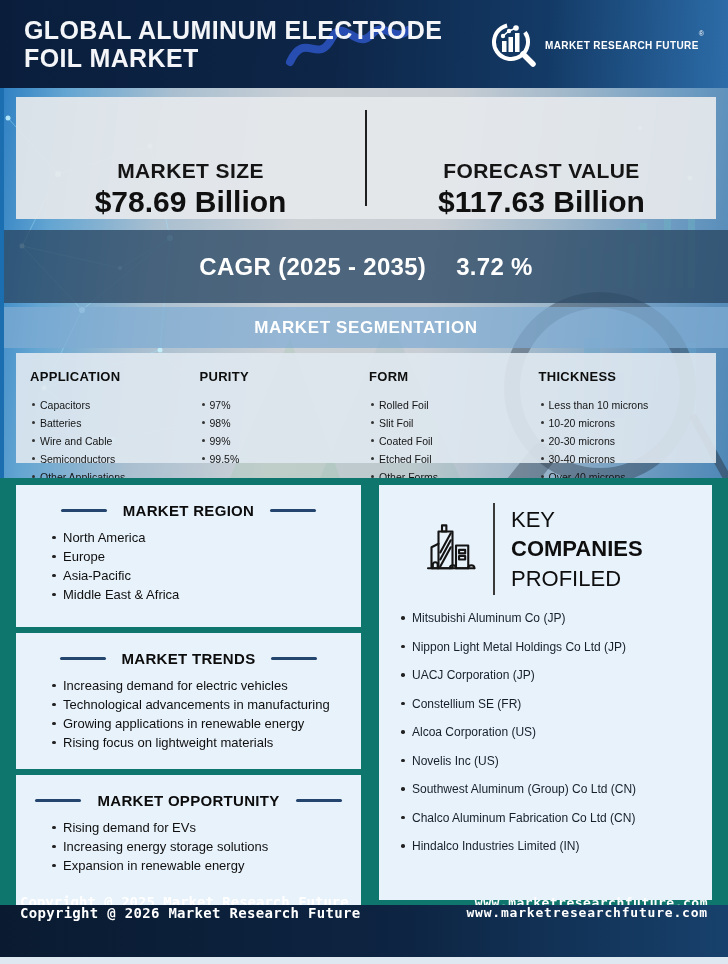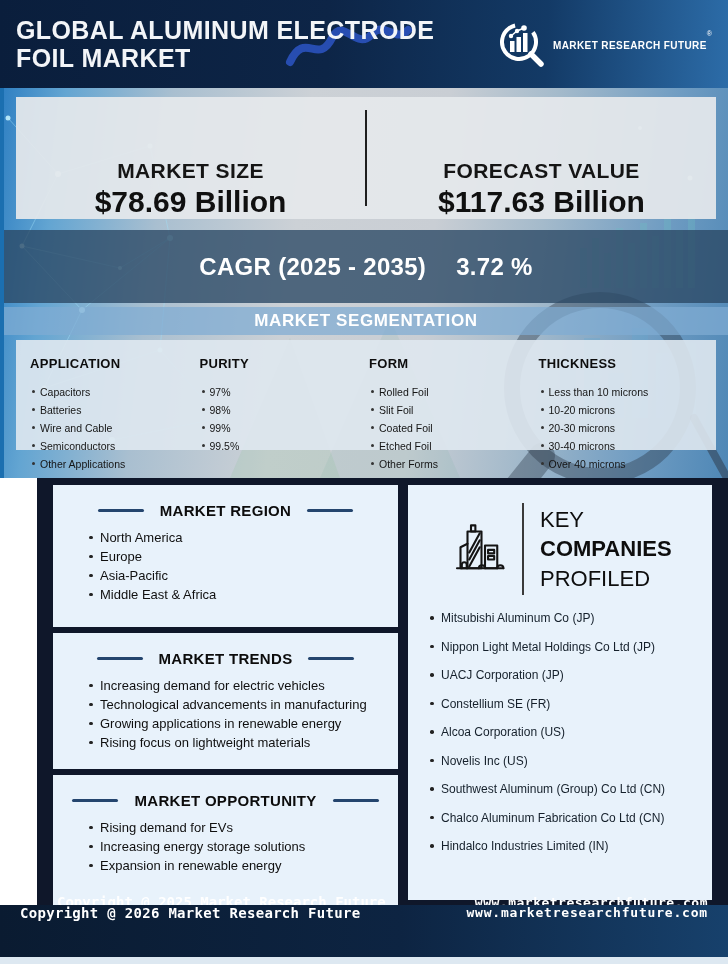--- a/index.html
+++ b/index.html
@@ -1,53 +1,53 @@
 <!DOCTYPE html>
 <html><head>
 <meta charset="utf-8">
 <style>
   html,body{margin:0;padding:0;}
   body{width:728px;height:964px;font-family:"Liberation Sans",sans-serif;background:#ffffff;overflow:hidden;}
   .page{width:728px;height:964px;display:flex;flex-direction:column;position:relative;}
 
   
   .header{height:88px;flex:0 0 88px;background:linear-gradient(92deg,#0a1e3c 0%,#0d2547 45%,#133a66 75%,#2c6ca8 100%);
-    display:flex;align-items:center;justify-content:space-between;padding:0 16px;box-sizing:border-box;position:relative;overflow:hidden;}
+    display:flex;align-items:center;justify-content:space-between;padding:0 24px;box-sizing:border-box;position:relative;overflow:hidden;}
   .header-swoosh{position:absolute;left:0;top:0;width:728px;height:88px;z-index:0;}
   .page-title{color:#f3f5f8;font-size:25px;font-weight:bold;line-height:1.12;letter-spacing:.4px;max-width:540px;z-index:1;position:relative;}
   .brand{display:flex;align-items:center;gap:8px;z-index:1;position:relative;}
   .brand-text{color:#ffffff;font-size:10px;font-weight:bold;letter-spacing:.4px;white-space:nowrap;}
   .brand-reg{color:#ffffff;font-size:7px;vertical-align:top;position:relative;top:-5px;}
 
   
   .hero{height:390px;flex:0 0 390px;position:relative;overflow:hidden;
     background:linear-gradient(97deg,#3181c3 0%,#63a5d2 8%,#a9bfd0 22%,#ccd1d6 40%,#c9ced4 58%,#a4bacb 72%,#6f9cc2 88%,#4e87b6 100%);
     border-left:4px solid #1b6fb0;box-sizing:border-box;}
   .hero-decor{position:absolute;left:-4px;top:0;width:728px;height:390px;z-index:0;pointer-events:none;}
   .size-panel{position:relative;z-index:1;margin:9px 12px 0 12px;height:122px;background:rgba(229,232,236,.93);display:flex;}
   .size-half{flex:1;display:flex;flex-direction:column;justify-content:flex-end;align-items:center;gap:2px;}
   .size-label{font-size:21px;font-weight:bold;color:#151515;letter-spacing:.4px;}
   .size-value{font-size:30px;font-weight:bold;color:#101010;}
   .size-divider{width:2px;height:96px;background:#1f1f1f;align-self:center;}
   .cagr-band{position:relative;z-index:1;margin-top:11px;height:73px;background:rgba(42,72,100,.78);
     display:flex;align-items:center;justify-content:center;gap:30px;}
   .cagr-label,.cagr-value{color:#ffffff;font-size:24px;font-weight:bold;letter-spacing:.3px;}
-  .seg-band{position:relative;z-index:1;margin-top:4px;height:28px;background:rgba(128,172,210,.72);
+  .seg-band{position:relative;z-index:1;margin-top:4px;height:41px;background:rgba(128,172,210,.72);
     display:flex;align-items:center;justify-content:center;}
   .seg-title{color:#ffffff;font-size:17px;font-weight:bold;letter-spacing:.6px;}
   .seg-panel{position:relative;z-index:1;margin:5px 12px 0 12px;height:110px;background:rgba(223,232,240,.90);
     display:grid;grid-template-columns:repeat(4,1fr);gap:6px;padding:16px 14px 0 14px;box-sizing:border-box;}
   .seg-col-head{font-size:13px;font-weight:bold;color:#0d0d0d;letter-spacing:.3px;margin-bottom:15px;}
   ul{list-style:none;margin:0;padding:0;}
   .seg-col li{font-size:10.5px;color:#151515;margin-bottom:6px;padding-left:10px;position:relative;}
   .seg-col li::before{content:"";position:absolute;left:2px;top:4px;width:3px;height:3px;border-radius:50%;background:#333;}
 
   
-  .content{flex:0 0 427px;height:427px;background:#0f172a;display:grid;grid-template-columns:345px 1fr;column-gap:10px;
-    padding:7px 16px 0 16px;box-sizing:border-box;position:relative;overflow:hidden;margin-left:37px;}
+  .content{flex:0 0 427px;height:427px;background:#0f766e;display:grid;grid-template-columns:345px 1fr;column-gap:18px;
+    padding:7px 16px 0 16px;box-sizing:border-box;position:relative;overflow:hidden;}
   .left-col{display:flex;flex-direction:column;gap:6px;}
   .card{background:#e8f2fb;}
   .card-region{height:142px;}
   .card-trends{height:136px;}
   .card-opportunity{height:130px;}
   .card-head{display:flex;align-items:center;justify-content:center;gap:16px;padding-top:17px;}
   .dash{width:46px;height:3px;background:#24456e;border-radius:2px;}
   .card-title{font-size:15px;font-weight:bold;color:#0c0c0c;letter-spacing:.3px;}
   .card-list{margin:11px 0 0 34px;}
   .card-list li{font-size:13px;color:#101010;margin-bottom:4px;padding-left:13px;position:relative;}

